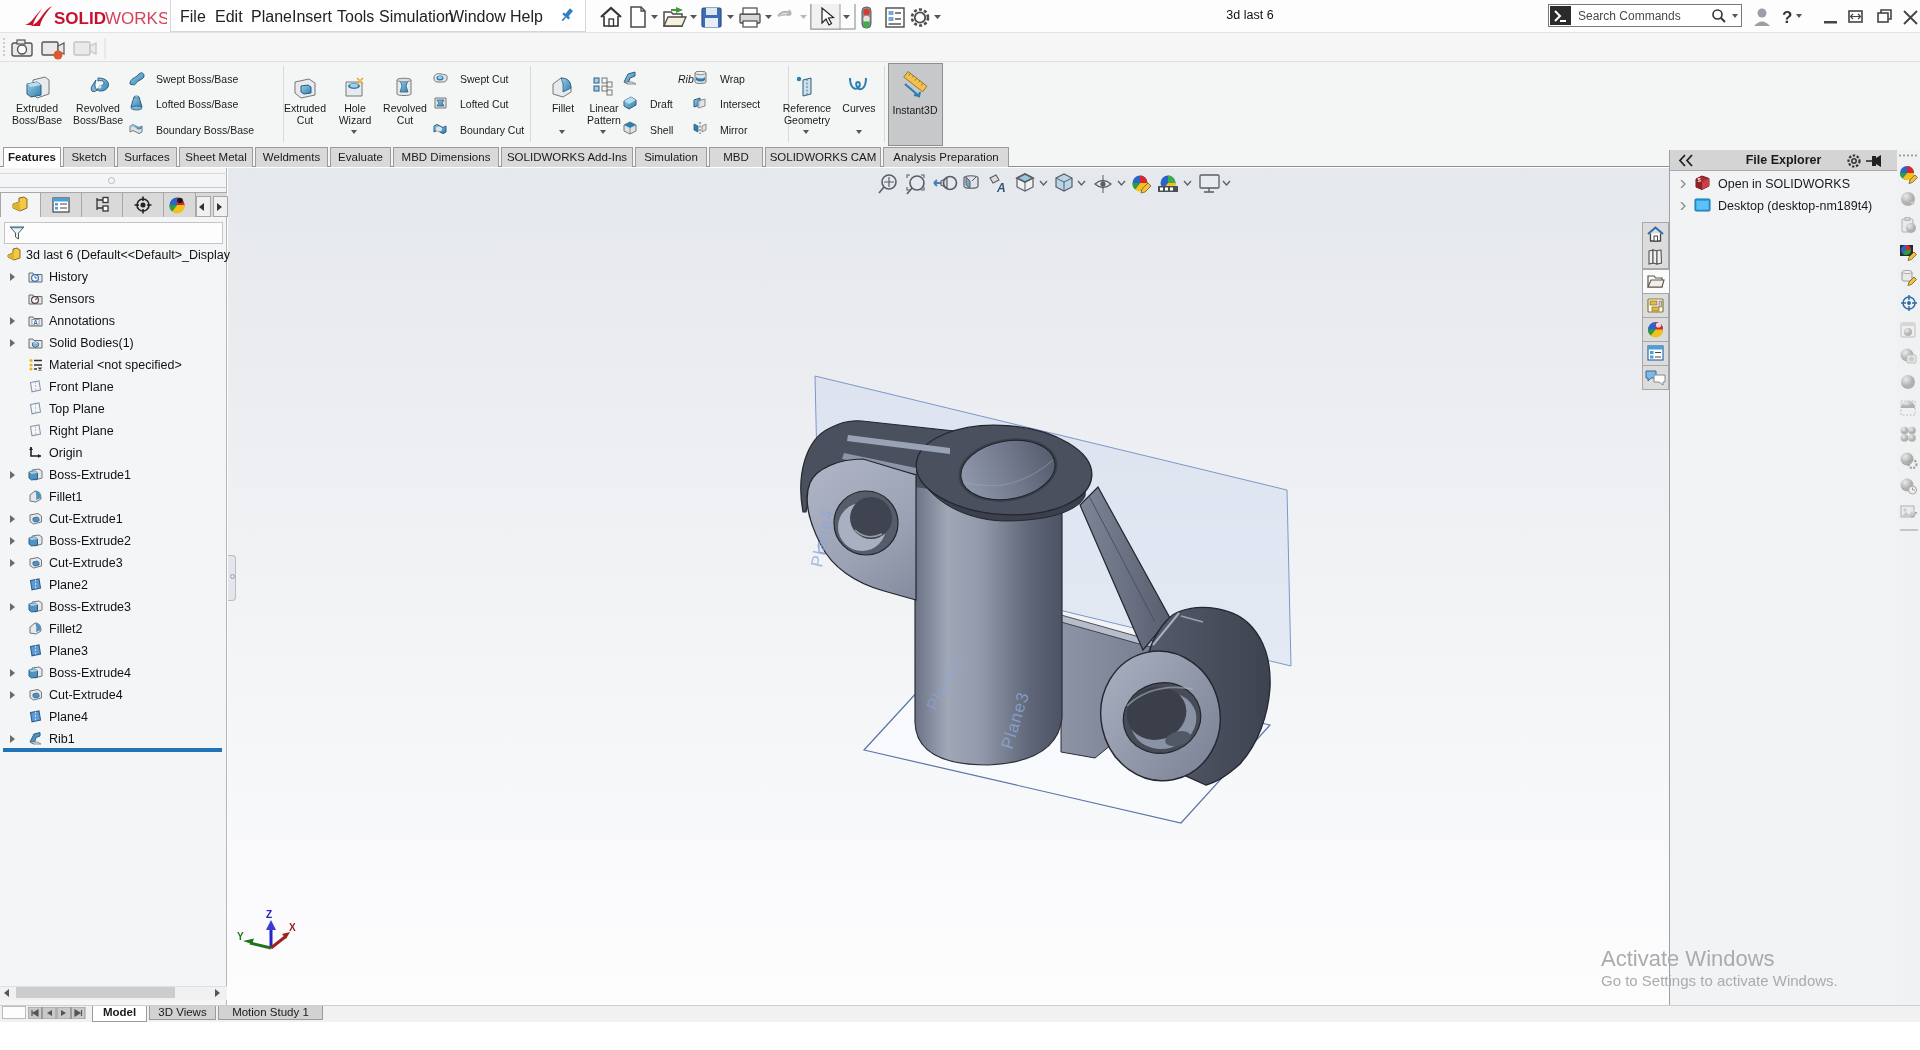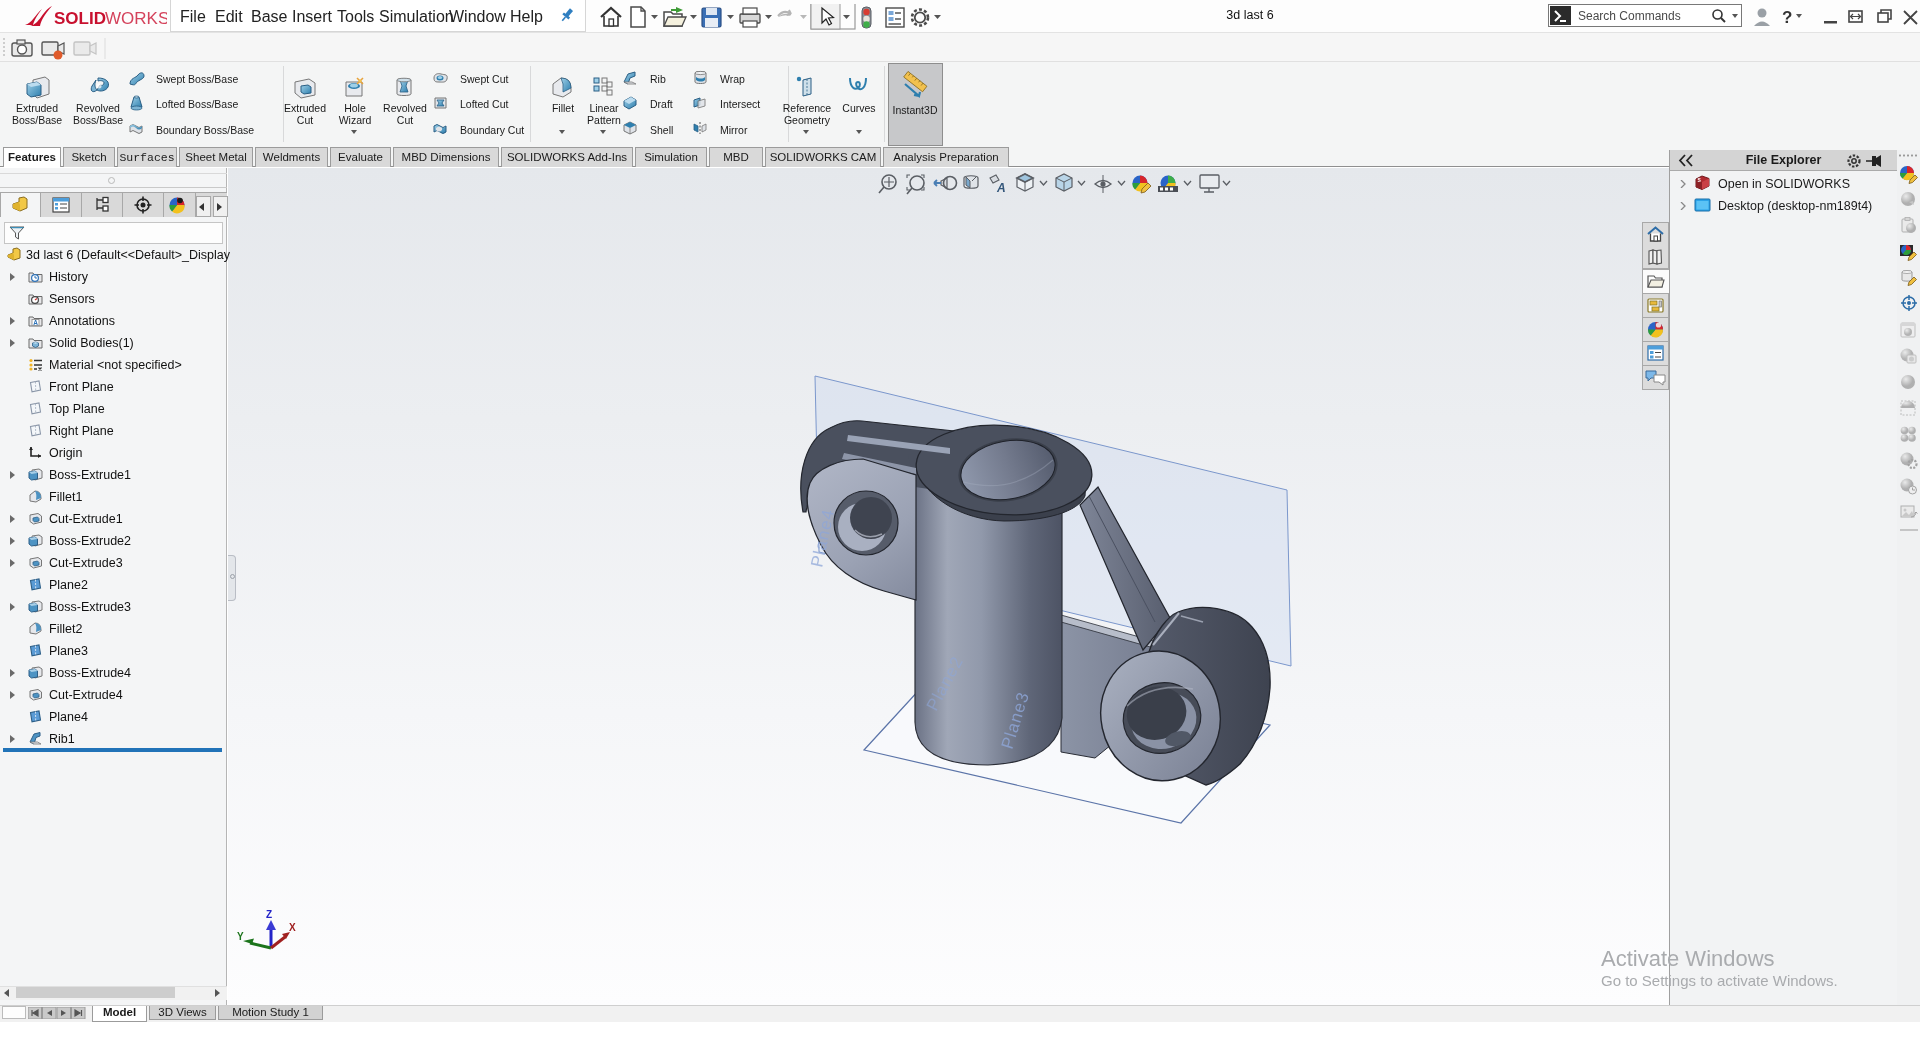--- a/index.html
+++ b/index.html
@@ -59,21 +59,21 @@
     <svg class="abs" style="left:22px; top:3px;" width="145" height="27" viewBox="0 0 145 27">
       <path d="M3 22 C10 20 13 12 20 6 C14 14 12 18 11 22 Z" fill="#c8102e"></path>
       <path d="M8 23 C18 21 20 8 30 3 C22 12 19 18 18 23 Z" fill="#c8102e"></path>
       <text x="32" y="21" font-family="Liberation Sans" font-size="17" font-weight="bold" fill="#c8102e">SOLID</text>
       <text x="83" y="21" font-family="Liberation Sans" font-size="17" fill="#d4425b">WORKS</text>
     </svg>
 
     <div class="abs" style="left:170px; top:0px; width:416px; height:32px; background:#fff; border:1px solid #d6d6d6; border-top:none;"></div>
     <div class="menuitem" style="left:180px;">File</div>
     <div class="menuitem" style="left:215px;">Edit</div>
-    <div class="menuitem" style="left:251px;">Base</div>
+    <div class="menuitem" style="left:251px;">Plane</div>
     <div class="menuitem" style="left:292px;">Insert</div>
     <div class="menuitem" style="left:337px;">Tools</div>
     <div class="menuitem" style="left:379px;">Simulation</div>
     <div class="menuitem" style="left:449px;">Window</div>
     <div class="menuitem" style="left:510px;">Help</div>
 
     <svg class="abs" style="left:558px; top:6px;" width="18" height="18" viewBox="0 0 18 18">
       <g transform="rotate(40 9 9)">
           <rect x="7" y="2" width="4" height="8" fill="#2f7fc1"></rect>
           <rect x="5" y="9" width="8" height="2.5" fill="#2f7fc1"></rect>
@@ -338,40 +338,40 @@
     <div class="rsmall" style="left:156px; top:36px;">Lofted Boss/Base</div>
     <div class="rsmall" style="left:156px; top:62px;">Boundary Boss/Base</div>
     <div class="rlabel" style="left:270px; top:40px; width:70px;">Extruded<br>Cut</div>
     <div class="rlabel" style="left:320px; top:40px; width:70px;">Hole<br>Wizard</div>
     <div class="rlabel" style="left:370px; top:40px; width:70px;">Revolved<br>Cut</div>
     <div class="rsmall" style="left:460px; top:11px;">Swept Cut</div>
     <div class="rsmall" style="left:460px; top:36px;">Lofted Cut</div>
     <div class="rsmall" style="left:460px; top:62px;">Boundary Cut</div>
     <div class="rlabel" style="left:528px; top:40px; width:70px;">Fillet</div>
     <div class="rlabel" style="left:569px; top:40px; width:70px;">Linear<br>Pattern</div>
-    <div class="rsmall" style="left:650px; top:11px;">Rib</div>
+    <div class="rsmall" style="left:678px; top:11px;font-style:italic;">Rib</div>
     <div class="rsmall" style="left:650px; top:36px;">Draft</div>
     <div class="rsmall" style="left:650px; top:62px;">Shell</div>
     <div class="rsmall" style="left:720px; top:11px;">Wrap</div>
     <div class="rsmall" style="left:720px; top:36px;">Intersect</div>
     <div class="rsmall" style="left:720px; top:62px;">Mirror</div>
     <div class="rlabel" style="left:772px; top:40px; width:70px;">Reference<br>Geometry</div>
     <div class="rlabel" style="left:824px; top:40px; width:70px;">Curves</div>
     <div class="rlabel" style="left:880px; top:42px; width:70px;">Instant3D</div>
 
     <div class="caret" style="left:351px; top:68px;"></div>
     <div class="caret" style="left:559px; top:68px;"></div>
     <div class="caret" style="left:600px; top:68px;"></div>
     <div class="caret" style="left:803px; top:68px;"></div>
     <div class="caret" style="left:856px; top:68px;"></div>
   </div>
   <div id="tabrow">
     <div class="ctab active" style="left:3px; width:58px;">Features</div>
     <div class="ctab" style="left:63px; width:52px;">Sketch</div>
-    <div class="ctab" style="left:117px; width:60px;font-family:Liberation Mono, monospace;">Surfaces</div>
+    <div class="ctab" style="left:117px; width:60px;">Surfaces</div>
     <div class="ctab" style="left:179px; width:74px;">Sheet Metal</div>
     <div class="ctab" style="left:255px; width:73px;">Weldments</div>
     <div class="ctab" style="left:330px; width:61px;">Evaluate</div>
     <div class="ctab" style="left:393px; width:106px;">MBD Dimensions</div>
     <div class="ctab" style="left:501px; width:132px;">SOLIDWORKS Add-Ins</div>
     <div class="ctab" style="left:635px; width:72px;">Simulation</div>
     <div class="ctab" style="left:709px; width:54px;">MBD</div>
     <div class="ctab" style="left:765px; width:116px;">SOLIDWORKS CAM</div>
     <div class="ctab" style="left:883px; width:126px;">Analysis Preparation</div>
   </div>

